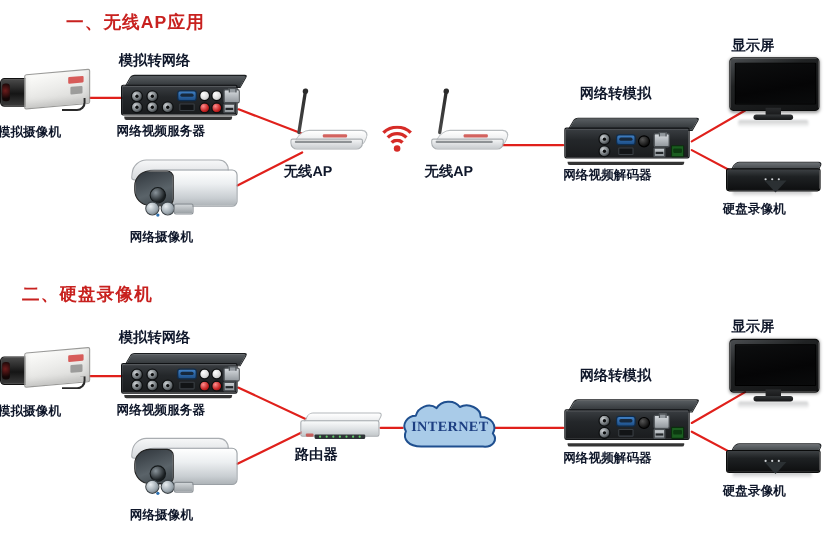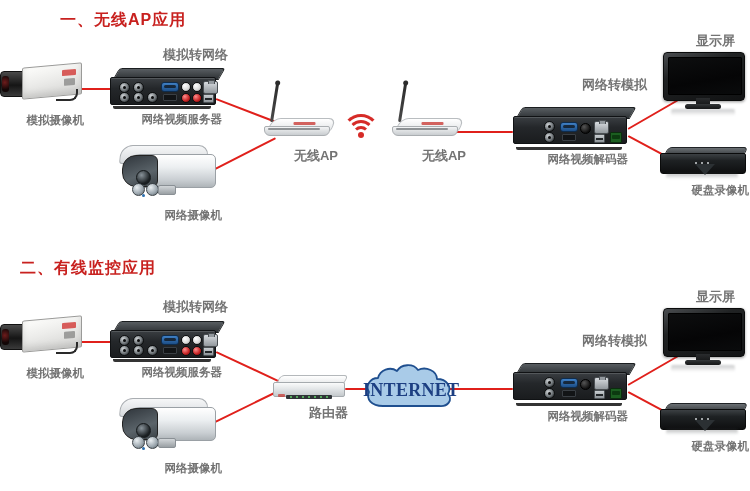--- a/index.html
+++ b/index.html
@@ -10,22 +10,22 @@
   }
   .stage{position:absolute;left:0;top:0;width:750px;height:491px;}
 
   
   .sec-title{
     position:absolute;font-size:16px;font-weight:bold;color:#c8211f;
     letter-spacing:1px;white-space:nowrap;
   }
 
   
-  .lbl{position:absolute;white-space:nowrap;font-weight:bold;color:#737373;
-       font-size:11.5px;text-align:right;}
+  .lbl{position:absolute;white-space:nowrap;font-weight:bold;color:#0f172a;
+       font-size:11.5px;text-align:left;}
   .lbl.big{font-size:13px;}
 
   
   .wire{position:absolute;background:#e0201b;transform-origin:0 50%;height:2px;border-radius:1px;}
 
   
   .cam-analog{position:absolute;width:82px;height:42px;}
   .cam-analog .body{
     position:absolute;left:22px;top:2px;width:58px;height:30px;
     background:linear-gradient(170deg,#fdfdfb 0%,#ececea 45%,#d3d3d1 100%);
@@ -234,21 +234,21 @@
   .dvr .refl{position:absolute;left:6px;top:26px;width:72px;height:6px;
     background:linear-gradient(180deg,rgba(60,64,67,.35),rgba(255,255,255,0));
     border-radius:2px;filter:blur(1px);}
 
   
   .cloud{position:absolute;width:92px;height:54px;}
   .cloud svg{position:absolute;left:0;top:0;}
   .cloud .ctxt{
     position:absolute;left:0;top:18px;width:92px;text-align:center;
     font-family:"Liberation Serif","DejaVu Serif",serif;
-    font-size:18px;font-weight:bold;color:#1d3f82;letter-spacing:.3px;
+    font-size:13px;font-weight:bold;color:#1d3f82;letter-spacing:.3px;
   }
 </style>
 </head>
 <body>
 
 <div class="stage">
 
   <div class="sec-title" style="left:20px;top:10px;margin-left:40px;">一、无线AP应用</div>
 
   <div class="lbl big" style="left:108px;top:46px;width:120px;">模拟转网络</div>
@@ -359,21 +359,21 @@
         <i style="left:0px;"></i>
           <i style="left:6px;"></i>
           <i style="left:12px;"></i>
       </div>
       <div class="chev"></div>
     </div>
     <div class="refl"></div>
   </div>
   <div class="lbl" style="left:657px;top:183px;width:92px;">硬盘录像机</div>
 
-  <div class="sec-title" style="left:20px;top:258px;">二、有线监控应用</div>
+  <div class="sec-title" style="left:20px;top:258px;">二、硬盘录像机</div>
 
   <div class="lbl big" style="left:108px;top:298px;width:120px;">模拟转网络</div>
 
   <div class="lbl big" style="left:527px;top:332px;width:120px;">网络转模拟</div>
 
   <div class="wire" style="left:76px;top:341px;width:40px;"></div>
   <div class="wire" style="left:216px;top:351px;width:74px;transform:rotate(25deg);"></div>
   <div class="wire" style="left:215px;top:421px;width:74px;transform:rotate(-26deg);"></div>
   <div class="wire" style="left:345px;top:388px;width:22px;"></div>
   <div class="wire" style="left:447px;top:388px;width:66px;"></div>

